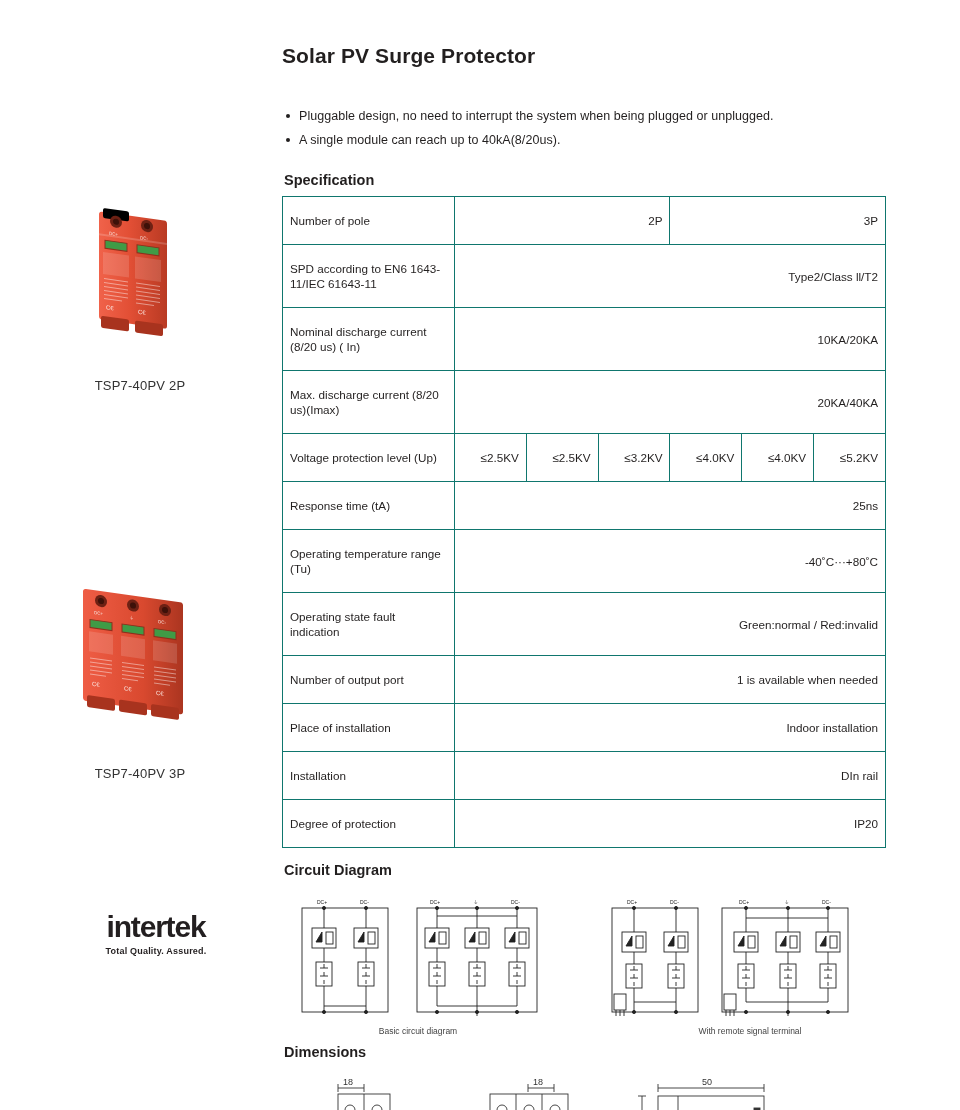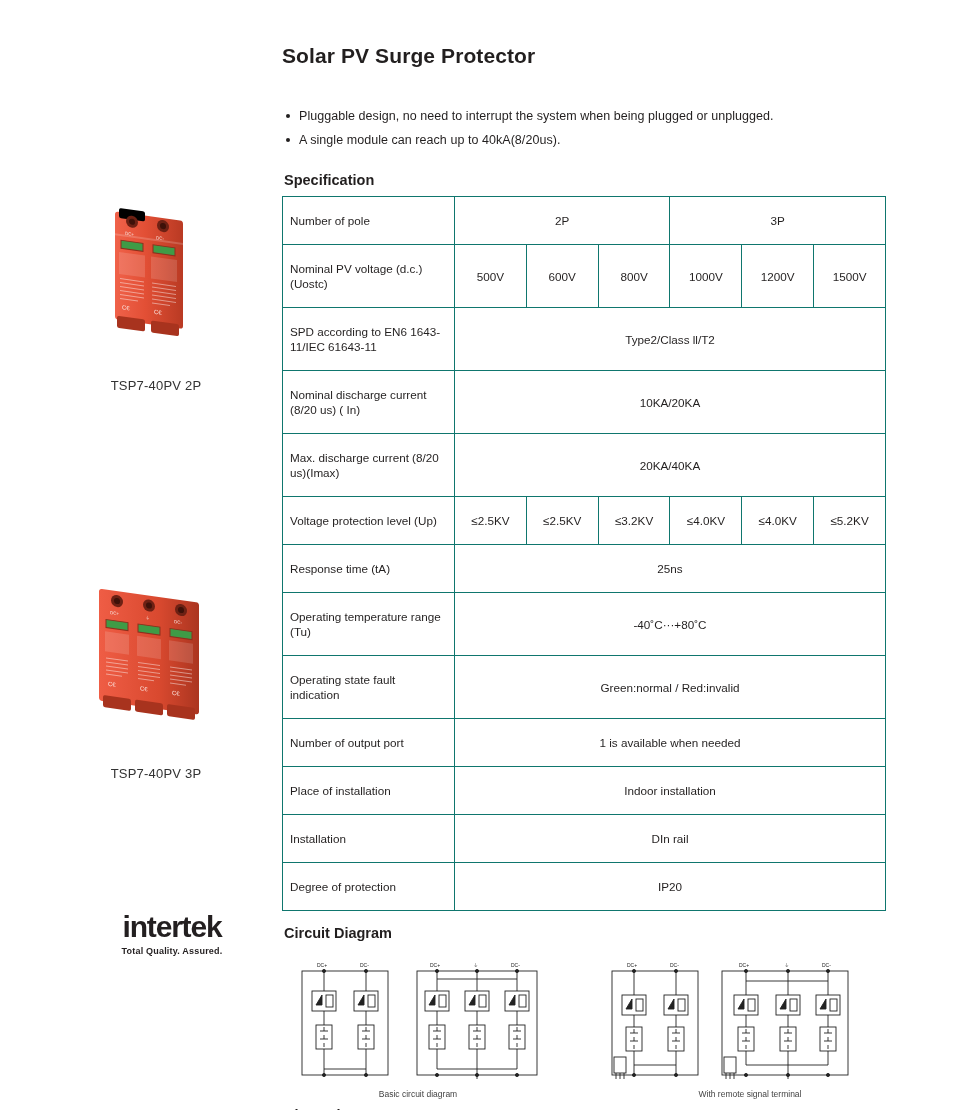--- a/index.html
+++ b/index.html
@@ -14,21 +14,21 @@
     overflow: hidden;
   }
   .page {
     position: relative;
     width: 960px;
     height: 1110px;
   }
   
   .left-col {
     position: absolute;
-    left: 16px; top: 0;
+    left: 0; top: 0;
     width: 280px;
     height: 1110px;
   }
   .prod-block { position: absolute; width: 280px; text-align: center; }
   .prod-caption {
     font-size: 13px;
     color: #333;
     letter-spacing: .2px;
     margin-top: 8px;
   }
@@ -108,21 +108,21 @@
     border: 1px solid #0f766e;
     padding: 16px 7px;
     vertical-align: middle;
     line-height: 15px;
   }
   table.spec td.lbl {
     width: 172px;
     text-align: left;
   }
   table.spec td.val {
-    text-align: center;
+    text-align: right;
   }
   
   .circuits {
     position: relative;
     margin-top: 4px;
     width: 604px;
     height: 160px;
   }
   .cd-cap {
     position: absolute;
@@ -272,29 +272,20 @@
     <h2 class="sec">Specification</h2>
 
     <table class="spec">
       <tbody>
         <tr>
           <td class="lbl">Number of pole</td>
           <td class="val" colspan="3">2P</td>
           <td class="val" colspan="3">3P</td>
         </tr>
         <tr>
-          <td class="lbl">Nominal PV voltage (d.c.) (Uostc)</td>
-          <td class="val">500V</td>
-          <td class="val">600V</td>
-          <td class="val">800V</td>
-          <td class="val">1000V</td>
-          <td class="val">1200V</td>
-          <td class="val">1500V</td>
-        </tr>
-        <tr>
           <td class="lbl">SPD according to EN6 1643-11/IEC 61643-11</td>
           <td class="val" colspan="6">Type2/Class ll/T2</td>
         </tr>
         <tr>
           <td class="lbl">Nominal discharge current (8/20 us) ( In)</td>
           <td class="val" colspan="6">10KA/20KA</td>
         </tr>
         <tr>
           <td class="lbl">Max. discharge current (8/20 us)(Imax)</td>
           <td class="val" colspan="6">20KA/40KA</td>

